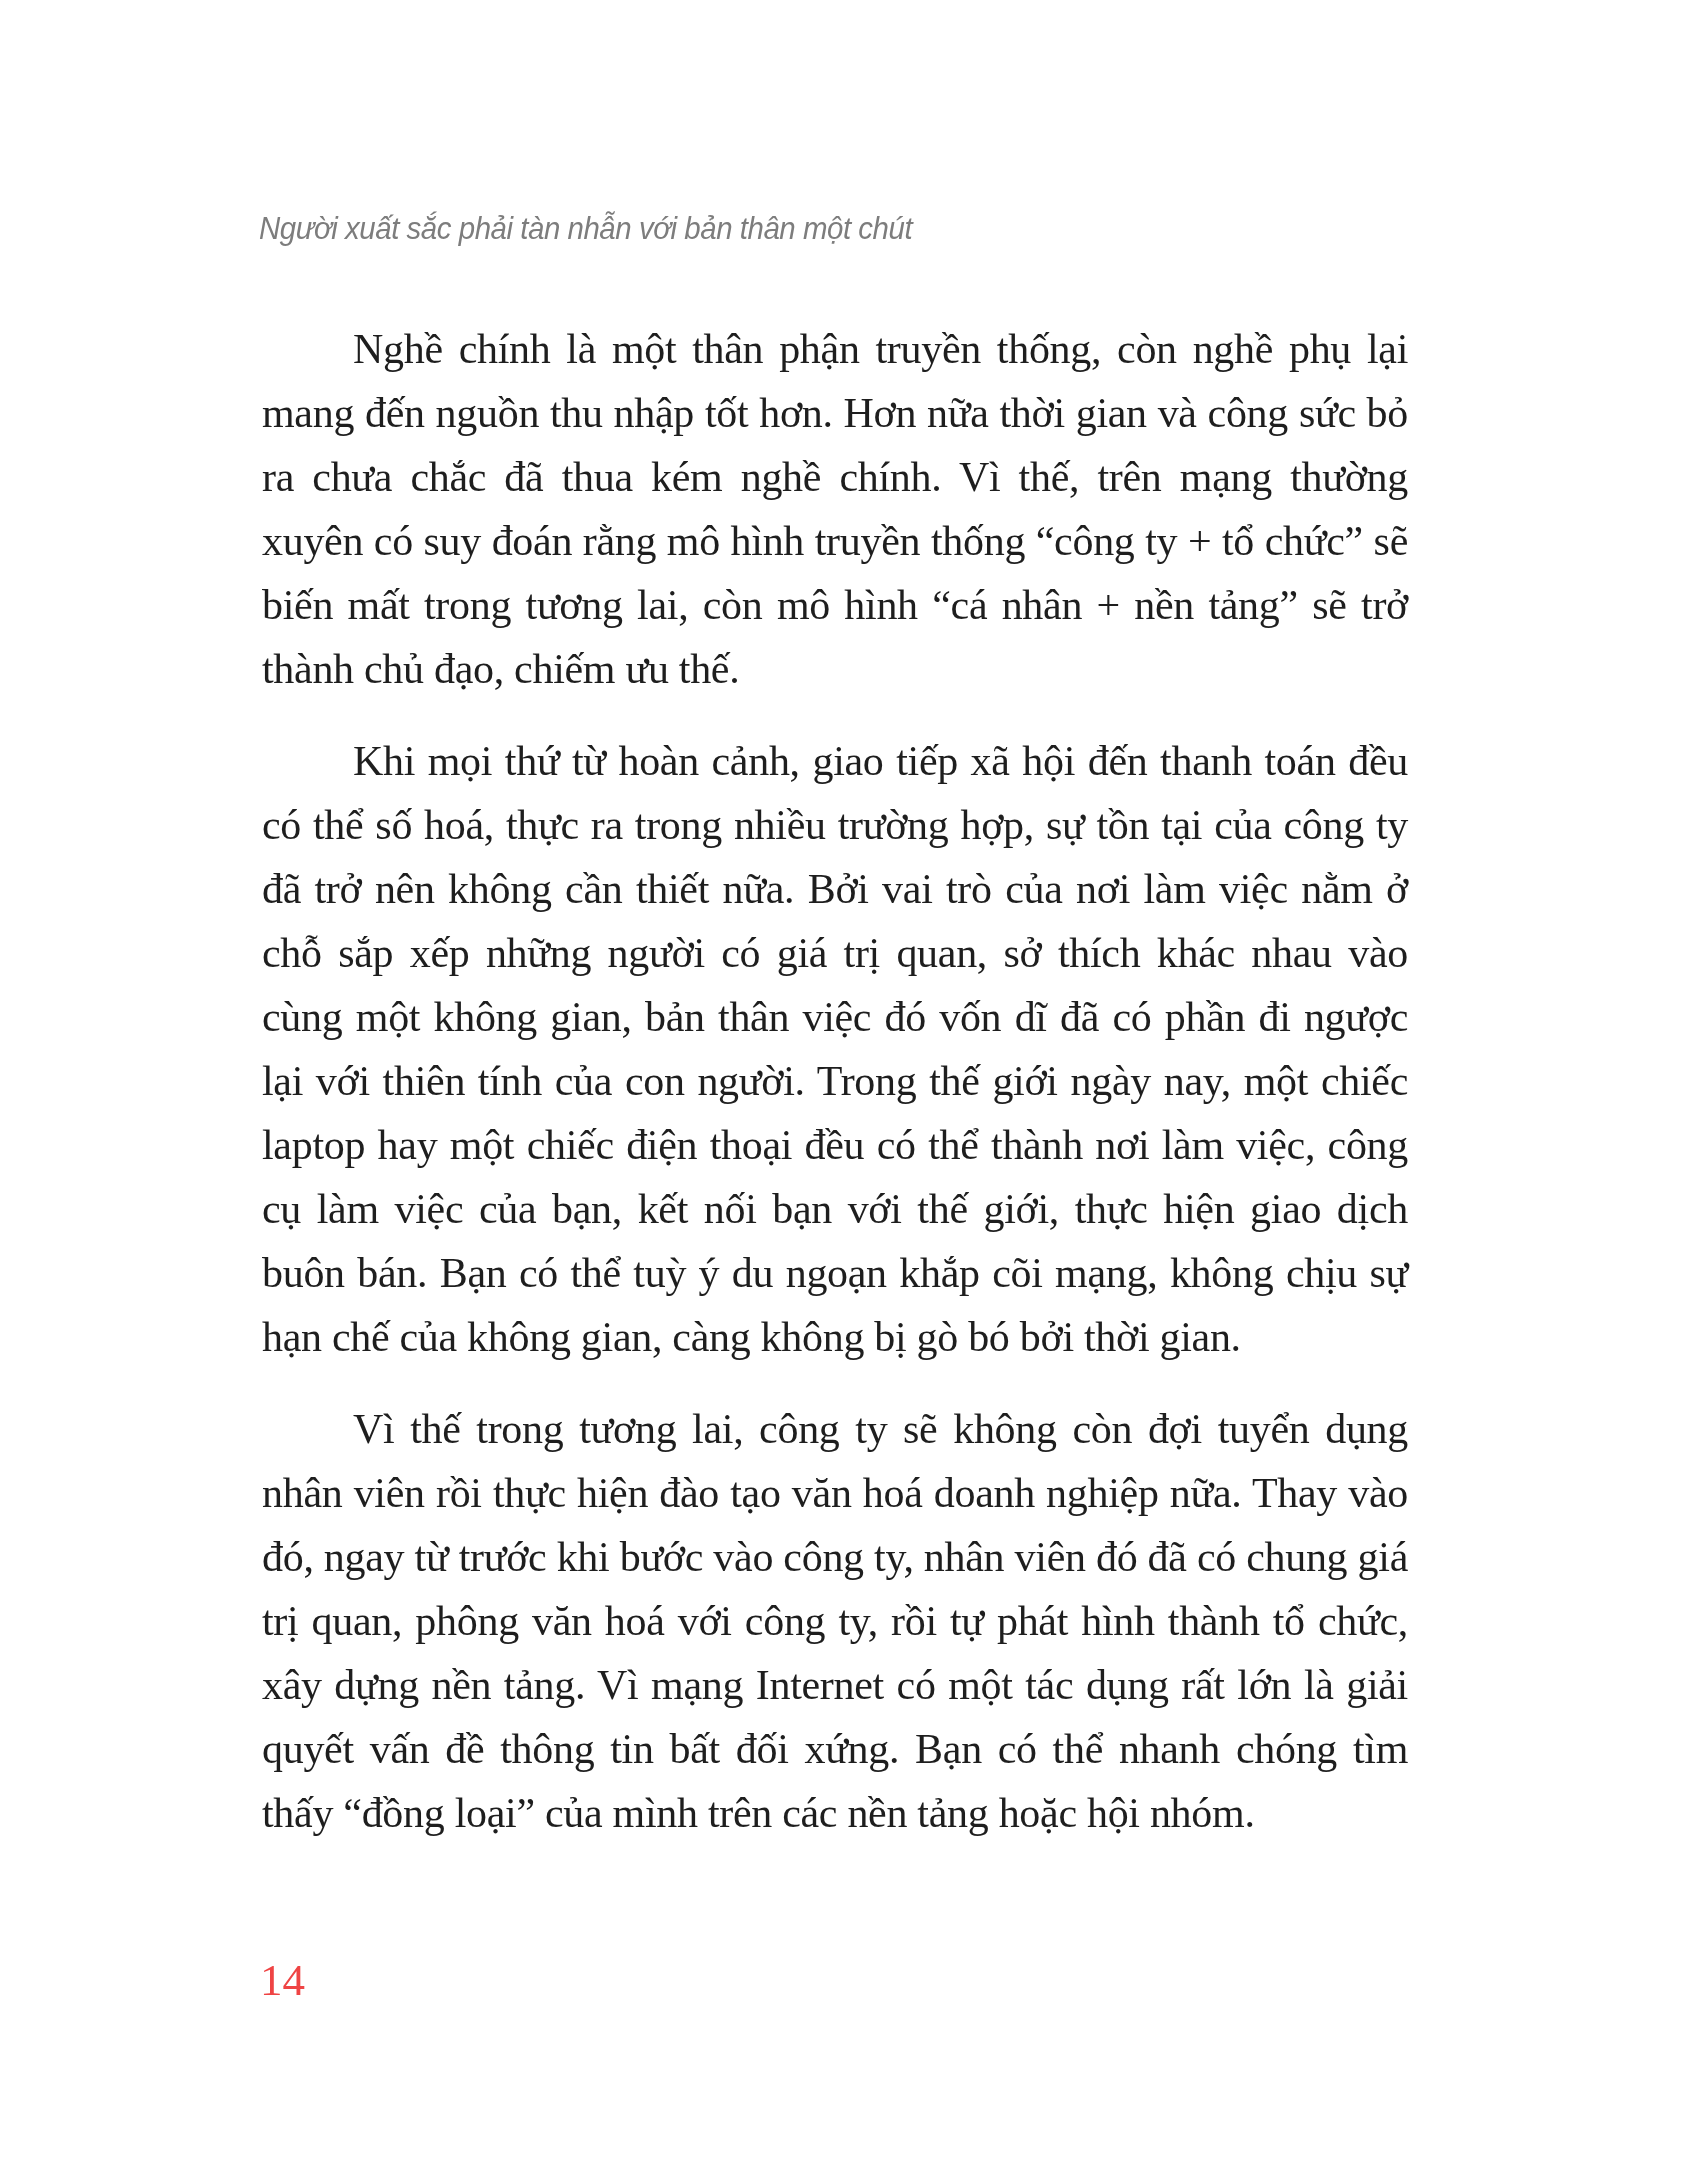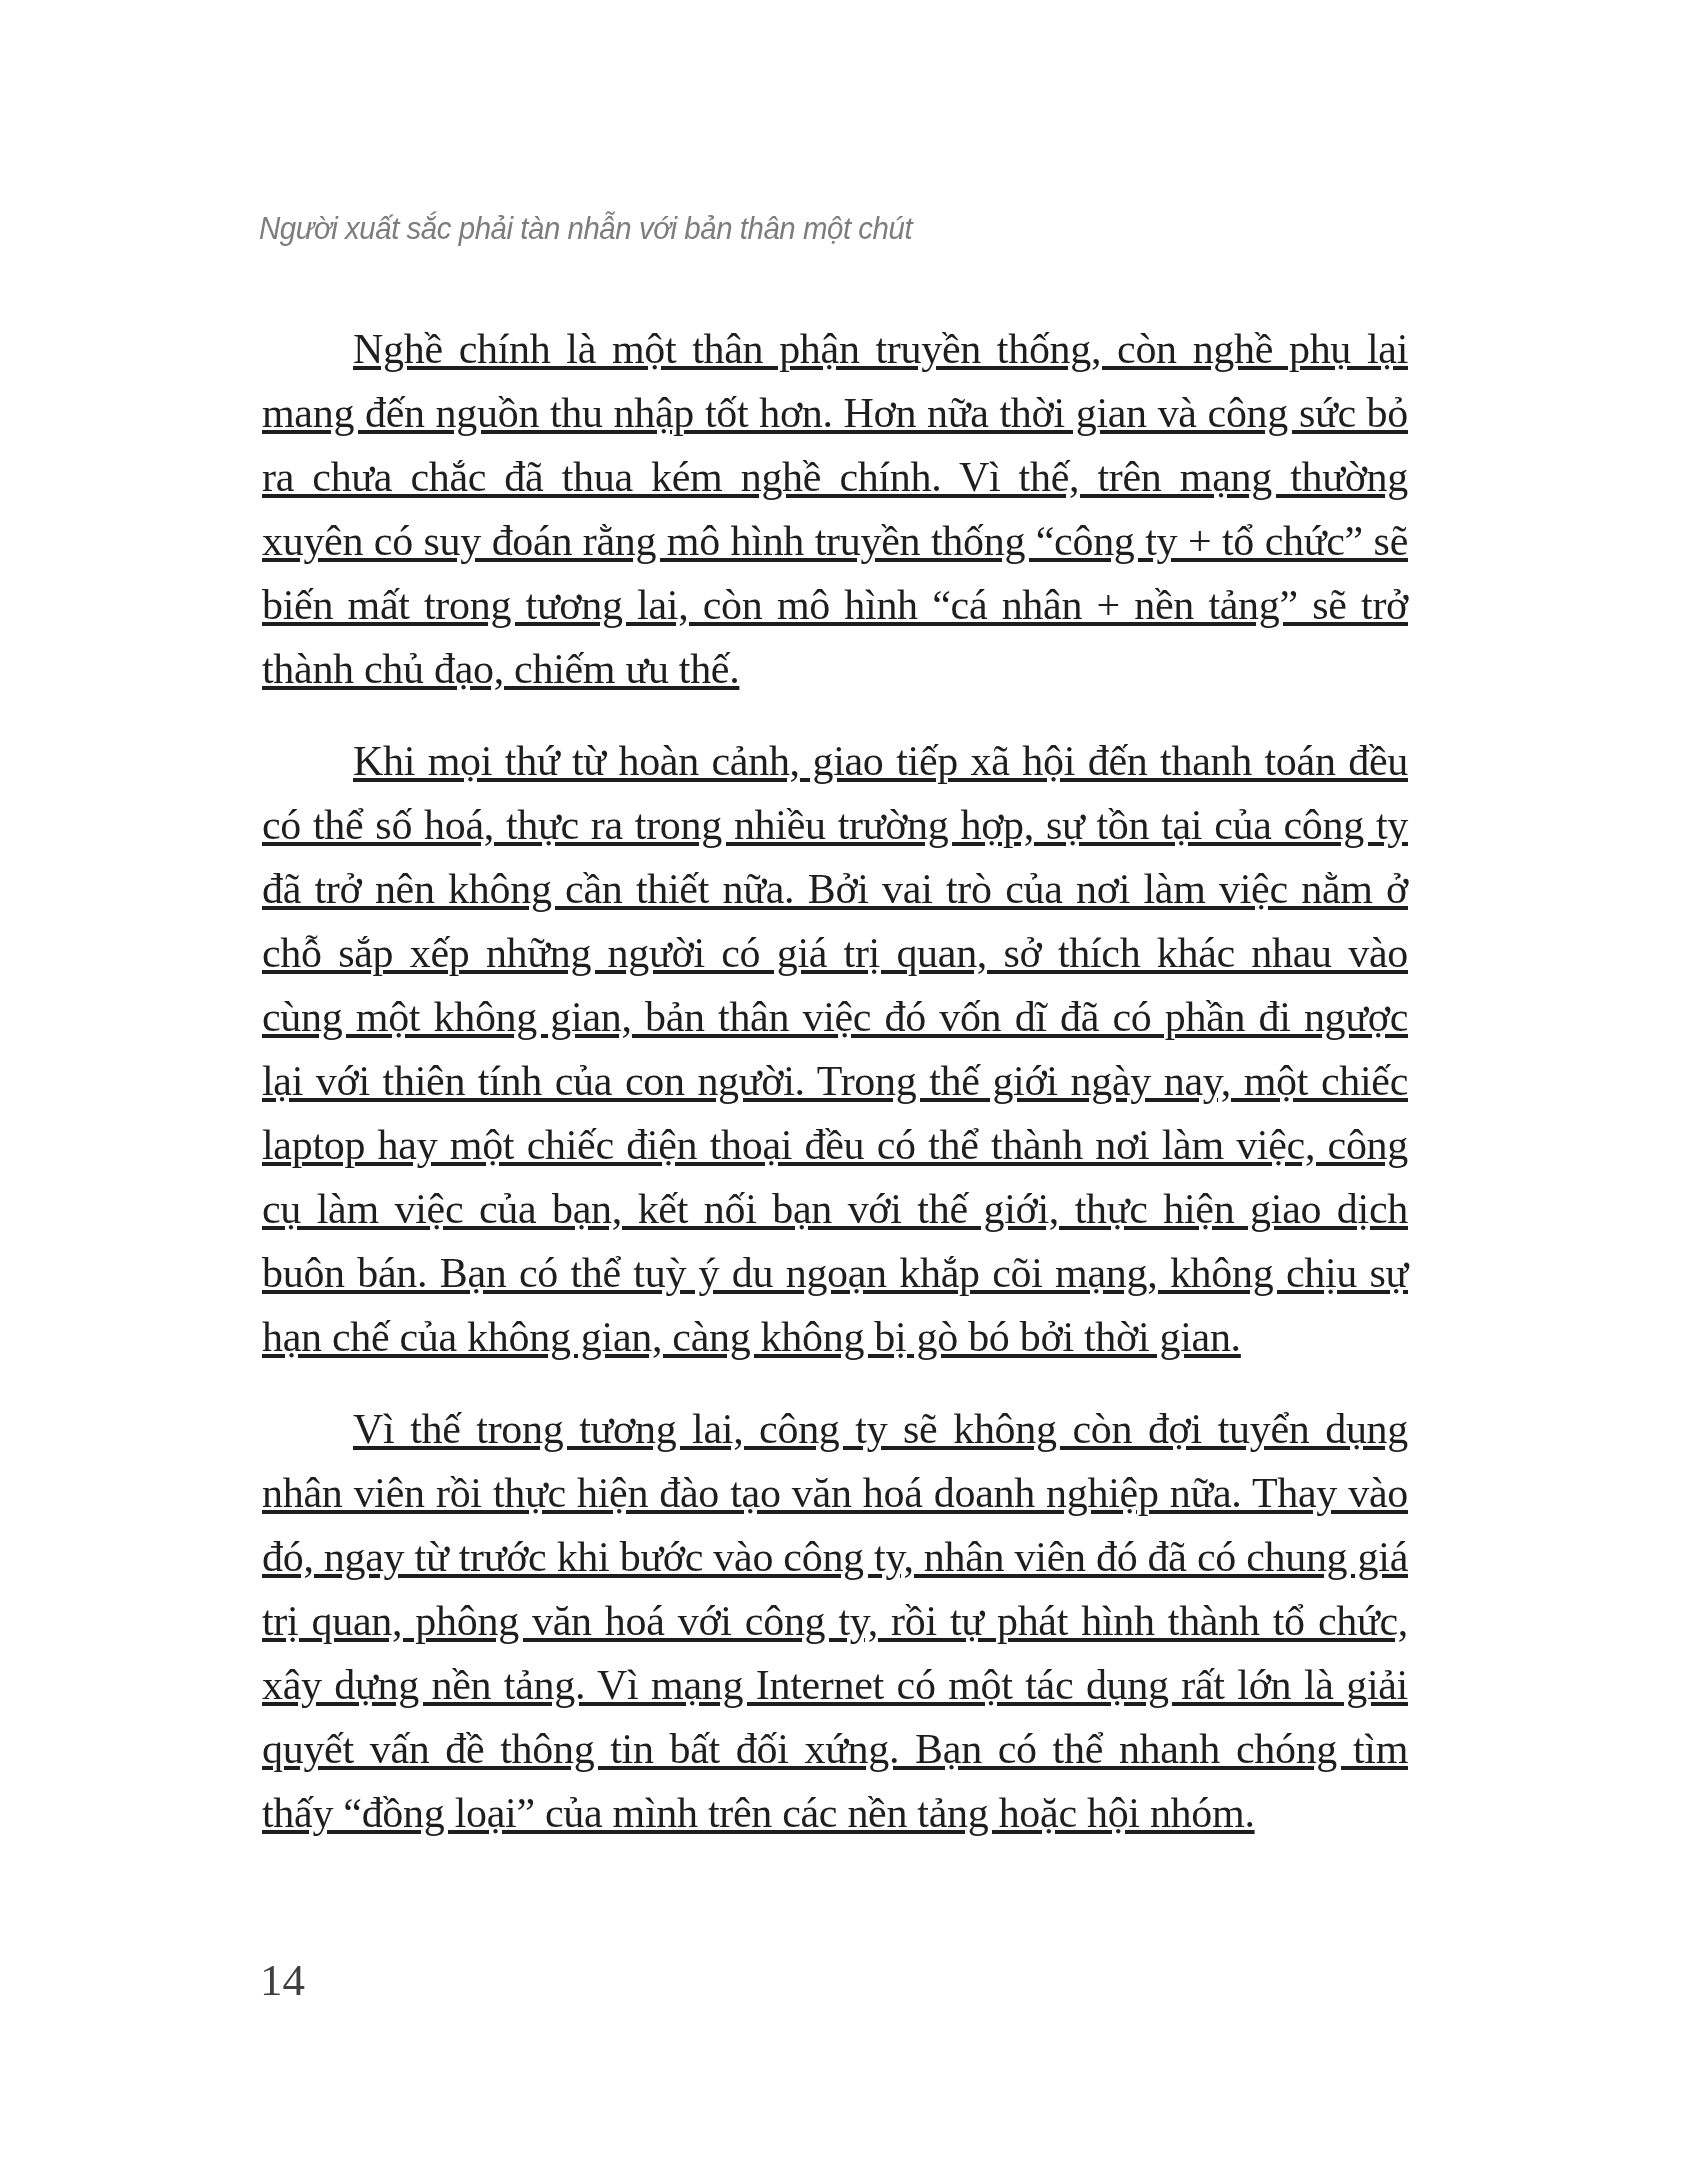--- a/index.html
+++ b/index.html
@@ -37,32 +37,31 @@
     font-size: 42px;
     line-height: 64px;
     letter-spacing: -0.3px;
     color: #1e1e1e;
     text-align: justify;
     text-justify: inter-word;
   }
   .body-text p {
     margin: 0 0 28px 0;
     text-indent: 91px;
-    text-decoration: underline;
   }
   .body-text p:last-child {
     margin-bottom: 0;
   }
   .page-number {
     position: absolute;
     left: 260px;
     top: 1955px;
     font-size: 45px;
     line-height: 50px;
-    color: #404040;
+    color: #ef4444;
   }
 </style>
 </head>
 <body>
 
 <div class="page">
 
   <div class="running-header">Người xuất sắc phải tàn nhẫn với bản thân một chút</div>
 
   <div class="body-text">

